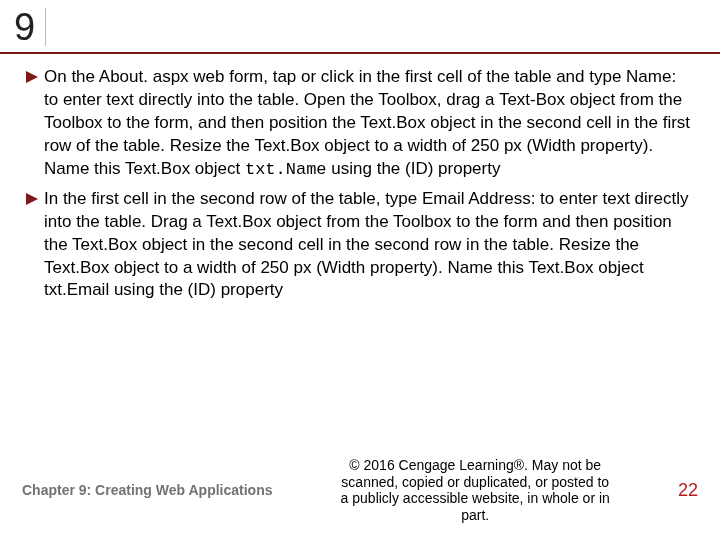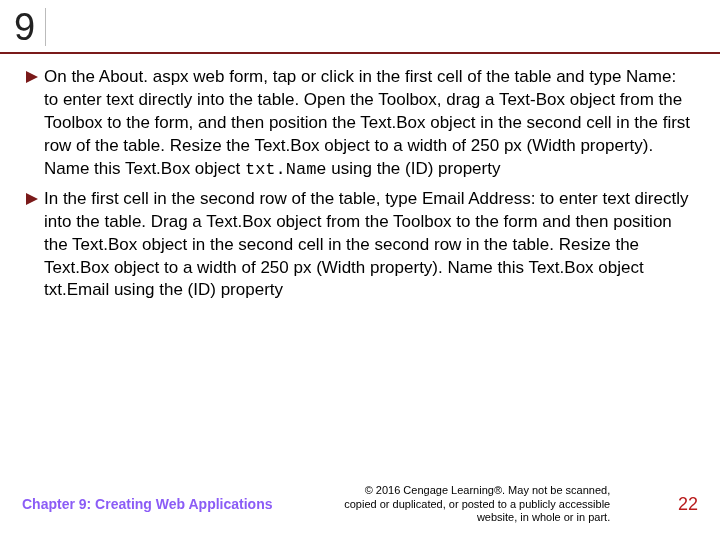--- a/index.html
+++ b/index.html
@@ -63,29 +63,29 @@
     left: 0;
     right: 0;
     padding: 0 22px;
     display: flex;
     align-items: center;
     justify-content: space-between;
   }
   .footer-left {
     font-size: 14px;
     font-weight: bold;
-    color: #8b5cf6;
+    color: #737373;
     flex: 0 0 auto;
   }
   .footer-center {
-    font-size: 11px;
+    font-size: 14px;
     color: #000;
     line-height: 1.2;
     max-width: 270px;
-    text-align: right;
+    text-align: center;
     flex: 0 0 auto;
   }
   .footer-right {
     font-size: 18px;
     font-weight: normal;
     color: #b91c1c;
     flex: 0 0 auto;
   }
 </style>
 </head>

